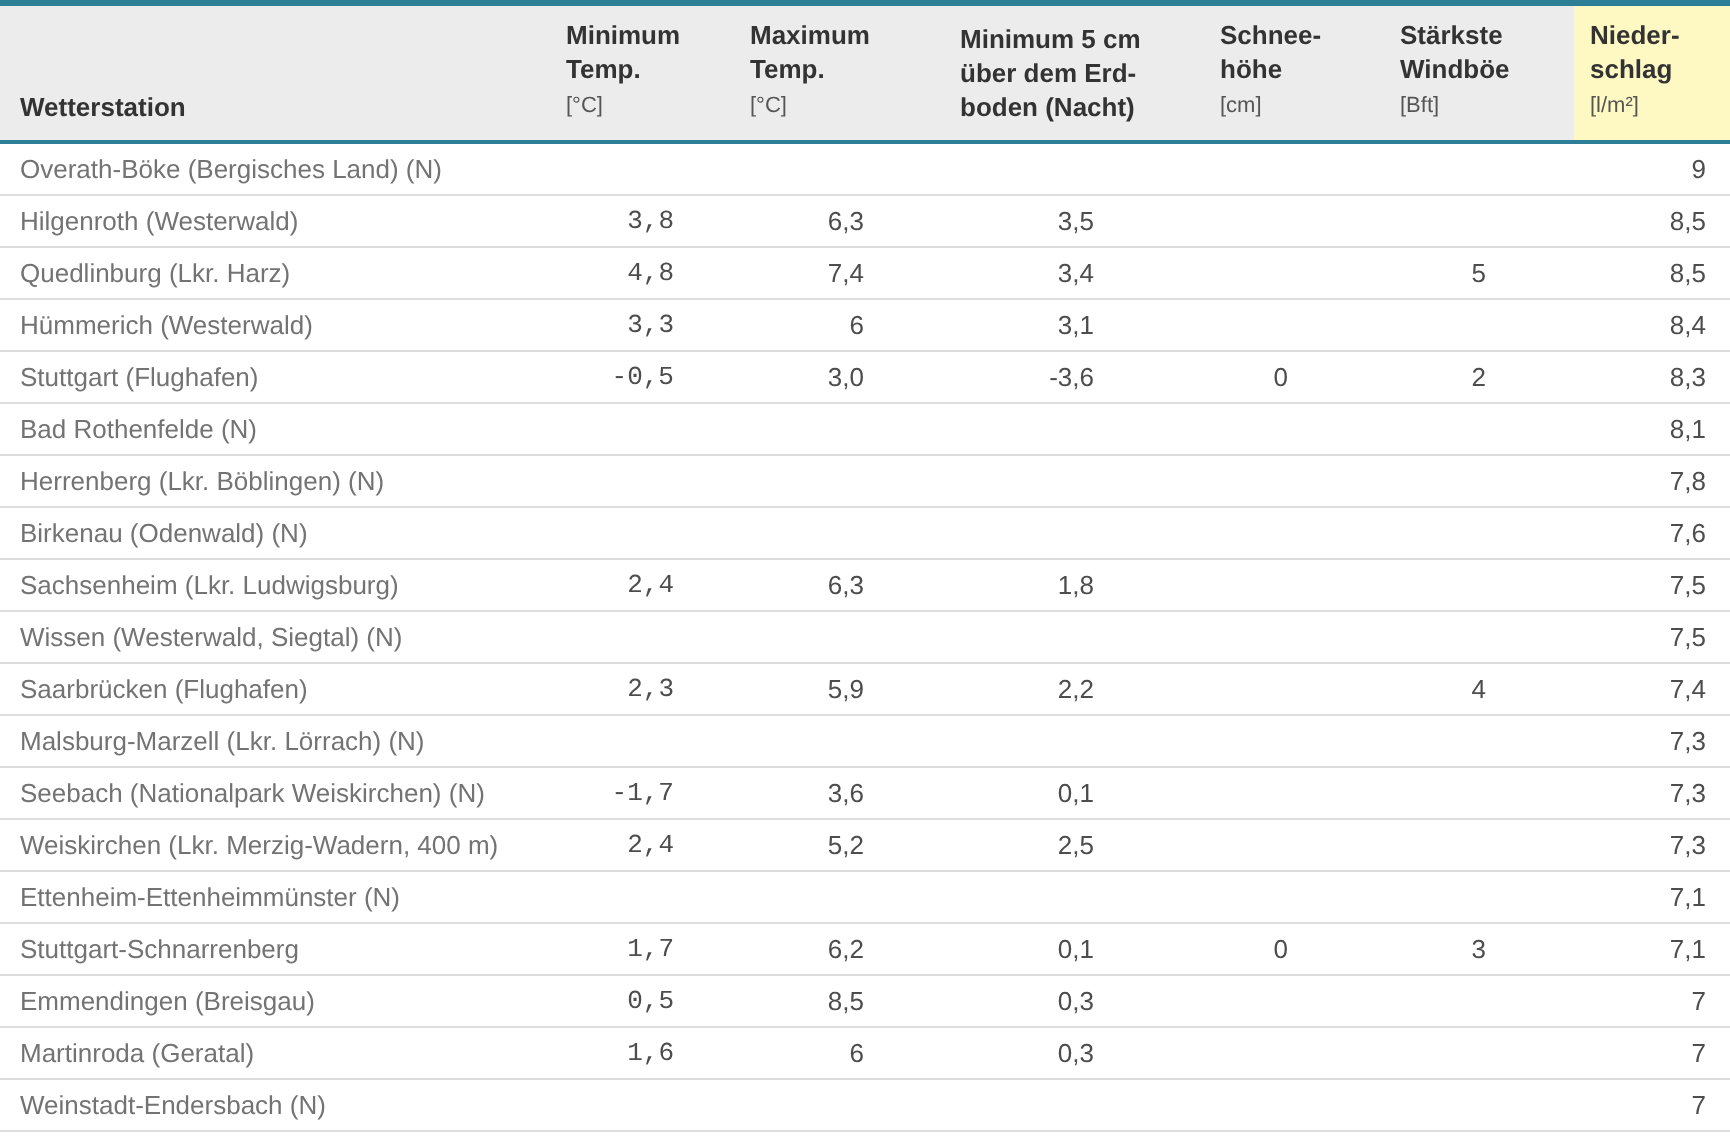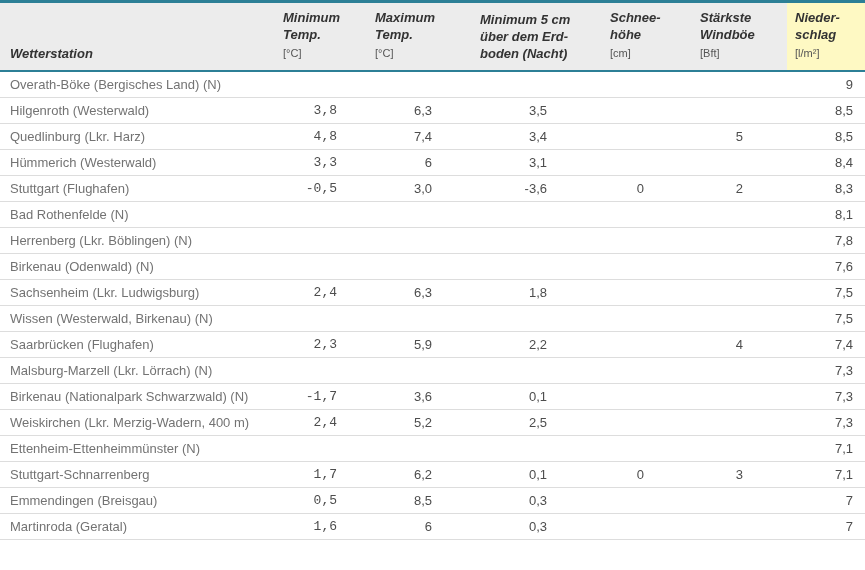--- a/index.html
+++ b/index.html
@@ -24,21 +24,21 @@
     vertical-align: bottom;
     text-align: left;
     font-size: 13px;
     font-weight: bold;
     line-height: 17px;
     color: #333333;
     padding: 6px 0 8px 8px;
   }
   thead th.col-station { padding-left: 10px; margin-left: 43px; }
   thead th.highlight { background: #fef9c3; }
-  th .line { display: block; font-style: italic; }
+  th .line { display: block; }
   th .unit {
     display: block;
     font-size: 11px;
     font-weight: normal;
     color: #555555;
     margin-top: 2px;
   }
   tbody td {
     border-bottom: 1px solid #dddddd;
     height: 25px;
@@ -191,21 +191,21 @@
         <tr>
           <td class="col-station"><a href="#">Sachsenheim (Lkr. Ludwigsburg)</a></td>
           <td class="col-min_temp num">2,4</td>
           <td class="col-max_temp num">6,3</td>
           <td class="col-min_5cm num">1,8</td>
           <td class="col-snow_depth num"></td>
           <td class="col-wind_gust num"></td>
           <td class="col-precipitation num">7,5</td>
         </tr>
         <tr>
-          <td class="col-station"><a href="#">Wissen (Westerwald, Birkenau) (N)</a></td>
+          <td class="col-station"><a href="#">Wissen (Westerwald, Siegtal) (N)</a></td>
           <td class="col-min_temp num"></td>
           <td class="col-max_temp num"></td>
           <td class="col-min_5cm num"></td>
           <td class="col-snow_depth num"></td>
           <td class="col-wind_gust num"></td>
           <td class="col-precipitation num">7,5</td>
         </tr>
         <tr>
           <td class="col-station"><a href="#">Saarbrücken (Flughafen)</a></td>
           <td class="col-min_temp num">2,3</td>
@@ -218,21 +218,21 @@
         <tr>
           <td class="col-station"><a href="#">Malsburg-Marzell (Lkr. Lörrach) (N)</a></td>
           <td class="col-min_temp num"></td>
           <td class="col-max_temp num"></td>
           <td class="col-min_5cm num"></td>
           <td class="col-snow_depth num"></td>
           <td class="col-wind_gust num"></td>
           <td class="col-precipitation num">7,3</td>
         </tr>
         <tr>
-          <td class="col-station"><a href="#">Birkenau (Nationalpark Schwarzwald) (N)</a></td>
+          <td class="col-station"><a href="#">Seebach (Nationalpark Weiskirchen) (N)</a></td>
           <td class="col-min_temp num">-1,7</td>
           <td class="col-max_temp num">3,6</td>
           <td class="col-min_5cm num">0,1</td>
           <td class="col-snow_depth num"></td>
           <td class="col-wind_gust num"></td>
           <td class="col-precipitation num">7,3</td>
         </tr>
         <tr>
           <td class="col-station"><a href="#">Weiskirchen (Lkr. Merzig-Wadern, 400 m)</a></td>
           <td class="col-min_temp num">2,4</td>
@@ -271,15 +271,24 @@
         </tr>
         <tr>
           <td class="col-station"><a href="#">Martinroda (Geratal)</a></td>
           <td class="col-min_temp num">1,6</td>
           <td class="col-max_temp num">6</td>
           <td class="col-min_5cm num">0,3</td>
           <td class="col-snow_depth num"></td>
           <td class="col-wind_gust num"></td>
           <td class="col-precipitation num">7</td>
         </tr>
+        <tr>
+          <td class="col-station"><a href="#">Weinstadt-Endersbach (N)</a></td>
+          <td class="col-min_temp num"></td>
+          <td class="col-max_temp num"></td>
+          <td class="col-min_5cm num"></td>
+          <td class="col-snow_depth num"></td>
+          <td class="col-wind_gust num"></td>
+          <td class="col-precipitation num">7</td>
+        </tr>
       </tbody>
   </table>
 </div>
 
 </body></html>

